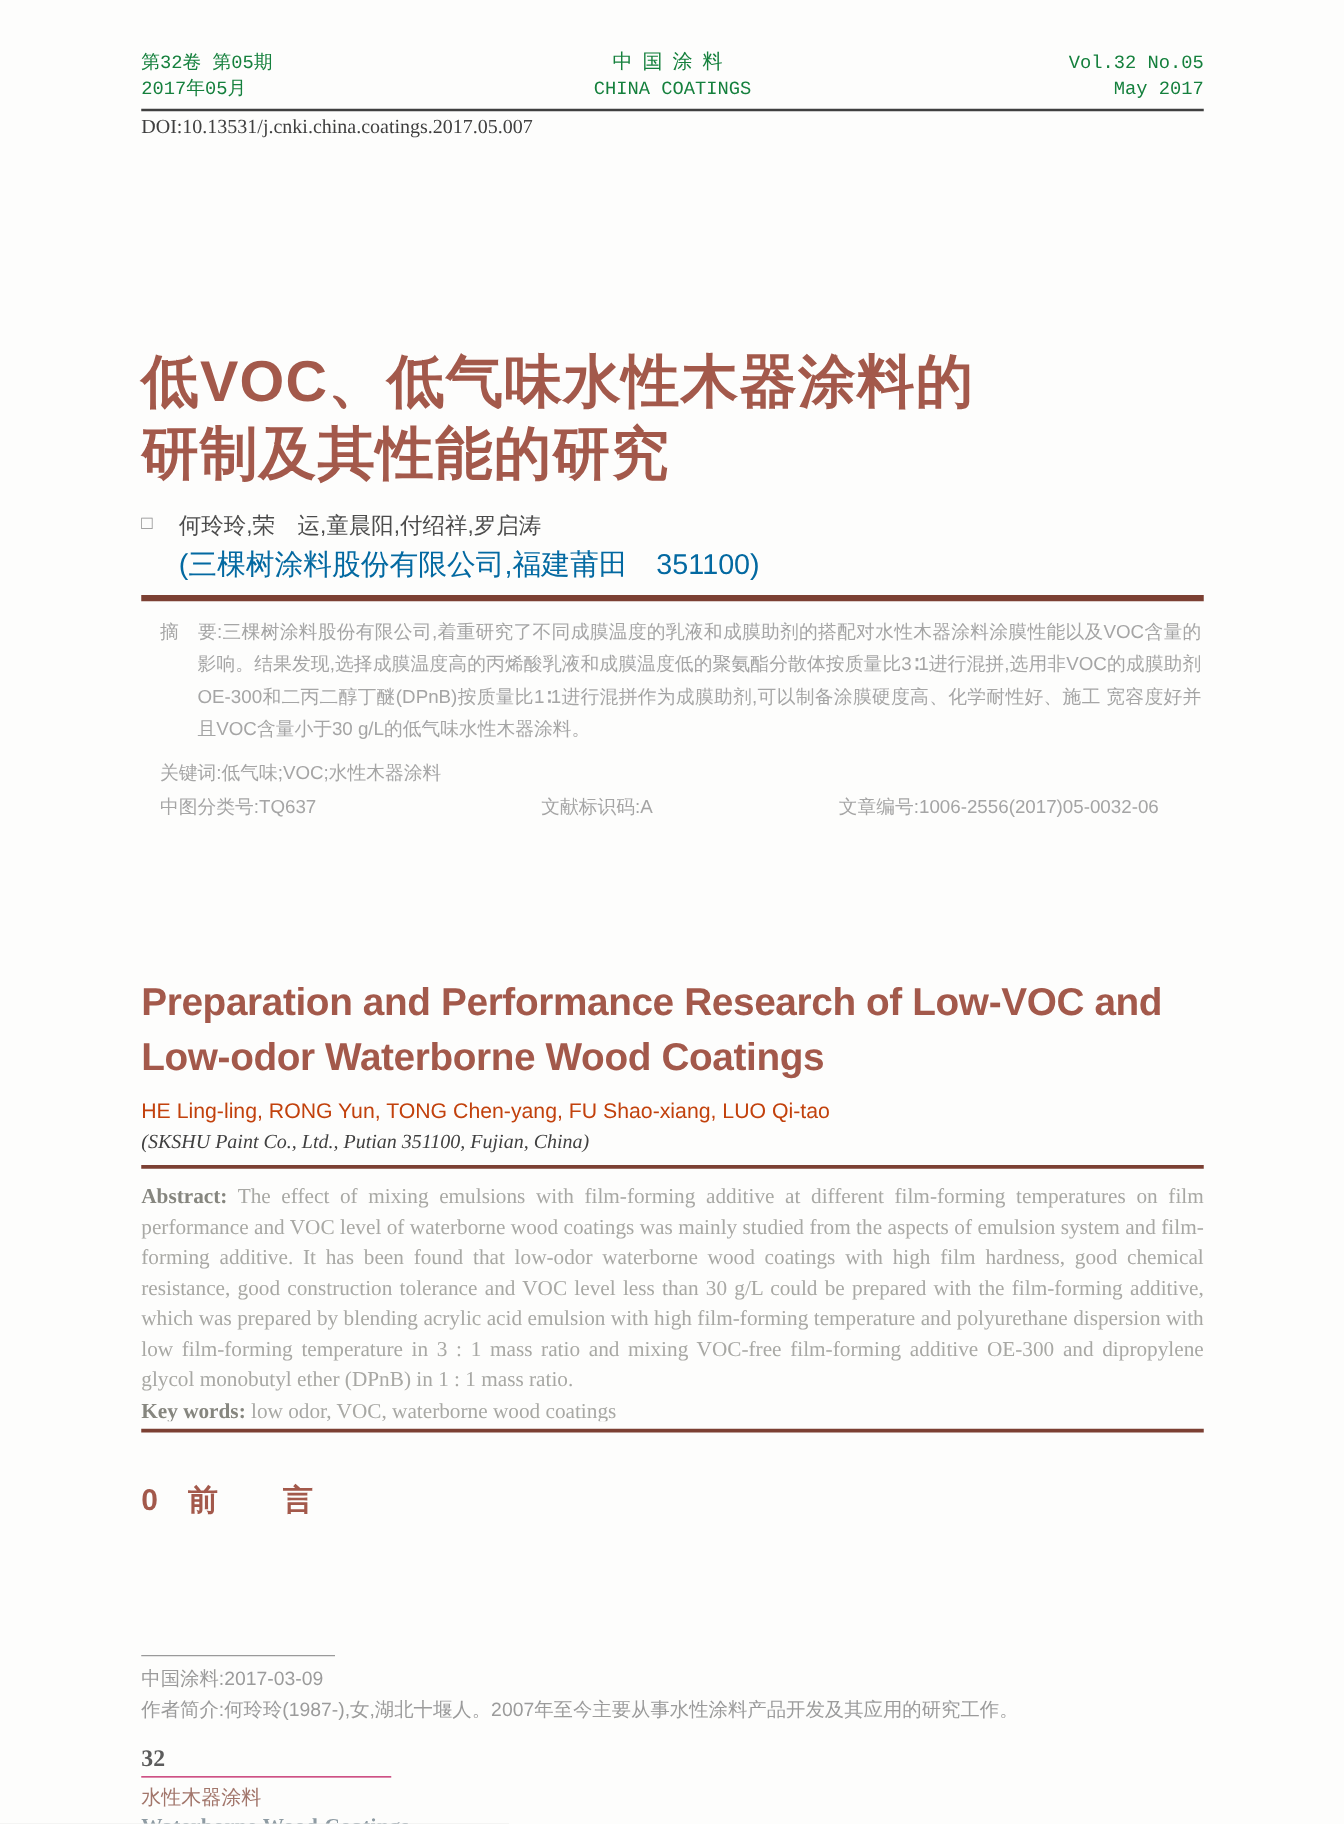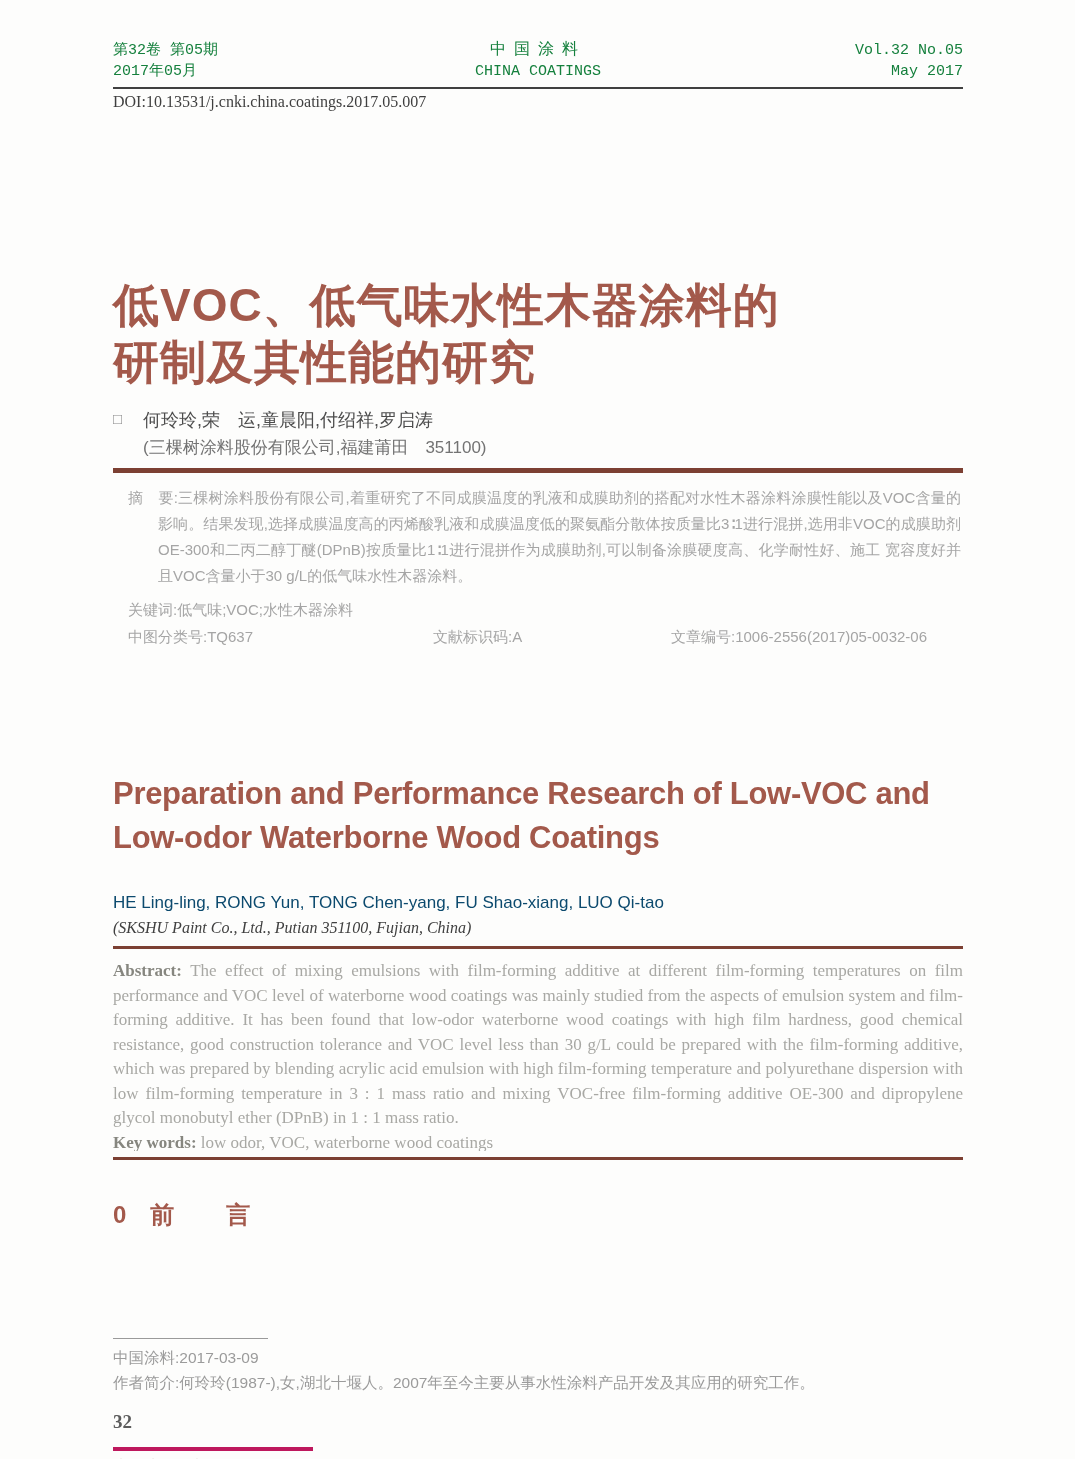--- a/index.html
+++ b/index.html
@@ -21,37 +21,37 @@
   .jh-right { width:220px; text-align:right; }
   .jh-cn-title { letter-spacing:8px; font-size:16px; }
   .header-rule { border:none; border-top:2px solid #404040; margin:5px 0 0 0; }
   .doi-line { margin-top:4px; font-family:"Liberation Serif", serif; font-size:16px; color:#3f3f3f; }
 
   
   .cn-title { margin-top:166px; font-size:46px; font-weight:bold; line-height:1.24;
               color:#a3594b; letter-spacing:1px; }
   .byline { display:flex; margin-top:17px; font-size:18px; color:#4c4c4c; }
   .byline .marker { color:#8a8a8a; font-size:15px; width:30px; padding-top:2px; }
-  .affiliation-cn { margin-left:30px; margin-top:4px; font-size:17px; color:#737373; }
+  .affiliation-cn { margin-left:30px; margin-top:4px; font-size:23px; color:#0369a1; }
   .rule-thick { height:5px; background:#7c4033; margin-top:9px; }
 
   
   .abstract-cn { margin:12px 2px 0 15px; height:106px; overflow:hidden;
                  font-size:15px; line-height:26px; color:#a5a5a5; text-align:justify; }
   .abstract-cn p { margin:0; padding-left:30px; text-indent:-30px; }
   .keywords-cn { margin:10px 0 0 15px; font-size:15px; color:#a5a5a5; }
   .clc-row { position:relative; height:22px; margin-top:8px; font-size:15px; color:#a5a5a5; }
   .clc-row .clc      { position:absolute; left:15px; }
   .clc-row .doccode  { position:absolute; left:320px; }
   .clc-row .artno    { position:absolute; left:558px; }
 
   
   .en-title { margin-top:122px; font-size:31px; font-weight:bold; line-height:1.42;
               color:#a3594b; letter-spacing:-0.3px; }
-  .en-authors { margin-top:33px; font-size:17px; color:#0c4a6e; }
+  .en-authors { margin-top:11px; font-size:17px; color:#c2410c; }
   .en-affil { margin-top:6px; font-family:"Liberation Serif", serif; font-style:italic;
               font-size:16px; color:#404040; }
   .rule-med { height:3px; background:#7c4033; margin-top:9px; }
 
   
   .abstract-en { margin-top:10px; height:192px; overflow:hidden;
                  font-family:"Liberation Serif", serif; font-size:17px; line-height:24.5px;
                  color:#a8a8a4; text-align:justify; }
   .abstract-en p { margin:0; }
   .abstract-en .lbl { font-weight:bold; color:#86867f; }
@@ -71,21 +71,21 @@
   .col.right .body-text { margin-top:0; }
   .body-text sup { font-size:11px; }
 
   
   .footnote { margin-top:4px; }
   .footnote-rule { width:155px; border:none; border-top:1px solid #9a9a9a; margin:0 0 6px 0; }
   .footnote-row { font-size:15.5px; line-height:25px; color:#9b9b9b; }
 
   
   .page-footer { margin-top:16px; }
-  .pageno-wrap { width:200px; border-bottom:4px solid #be185d; padding-bottom:14px; }
+  .pageno-wrap { width:200px; border-bottom:1px solid #be185d; padding-bottom:2px; }
   .pageno { font-family:"Liberation Serif", serif; font-weight:bold; font-size:19px; color:#5c5c5c; }
   .footer-cn { margin-top:6px; font-family:"Liberation Serif", serif; font-weight:normal;
                font-size:16px; color:#a2766b; }
   .footer-en { margin-top:2px; font-family:"Liberation Serif", serif; font-weight:bold;
                font-size:17px; color:#8e9ba3; letter-spacing:0.5px; }
 </style>
 </head>
 <body>
 
 <div class="page">

